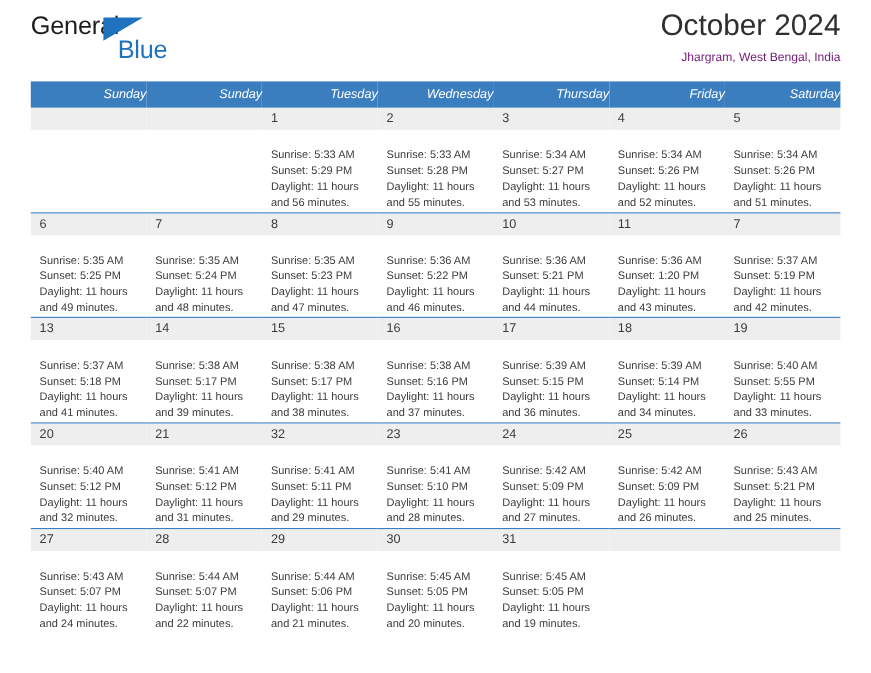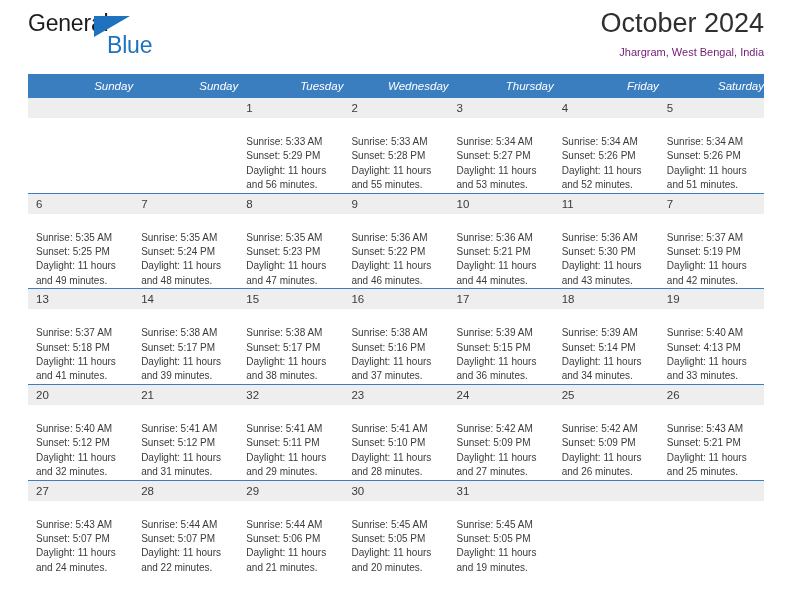--- a/index.html
+++ b/index.html
@@ -264,21 +264,21 @@
               <div>Sunrise: 5:36 AM</div>
               <div>Sunset: 5:21 PM</div>
               <div>Daylight: 11 hours</div>
               <div>and 44 minutes.</div>
             </div>
           </td>
           <td>
             <div class="daynum">11</div>
             <div class="cellbody">
               <div>Sunrise: 5:36 AM</div>
-              <div>Sunset: 5:30 PM</div>
+              <div>Sunset: 1:20 PM</div>
               <div>Daylight: 11 hours</div>
               <div>and 43 minutes.</div>
             </div>
           </td>
           <td>
             <div class="daynum">7</div>
             <div class="cellbody">
               <div>Sunrise: 5:37 AM</div>
               <div>Sunset: 5:19 PM</div>
               <div>Daylight: 11 hours</div>
@@ -338,21 +338,21 @@
               <div>Sunrise: 5:39 AM</div>
               <div>Sunset: 5:14 PM</div>
               <div>Daylight: 11 hours</div>
               <div>and 34 minutes.</div>
             </div>
           </td>
           <td>
             <div class="daynum">19</div>
             <div class="cellbody">
               <div>Sunrise: 5:40 AM</div>
-              <div>Sunset: 4:13 PM</div>
+              <div>Sunset: 5:55 PM</div>
               <div>Daylight: 11 hours</div>
               <div>and 33 minutes.</div>
             </div>
           </td>
         </tr>
         <tr class="weekrow">
           <td>
             <div class="daynum">20</div>
             <div class="cellbody">
               <div>Sunrise: 5:40 AM</div>

